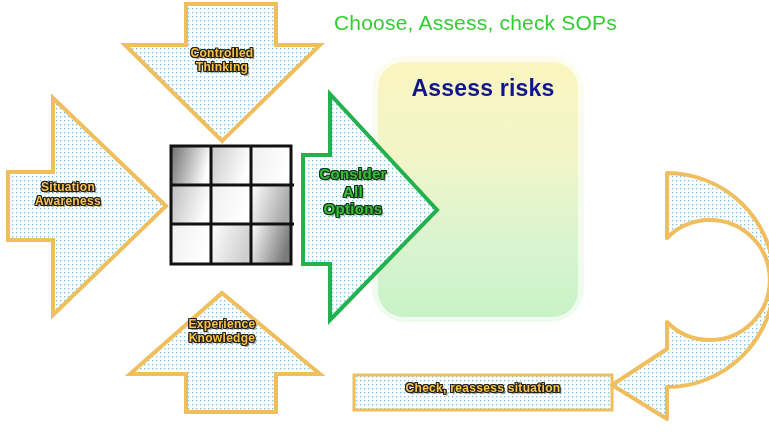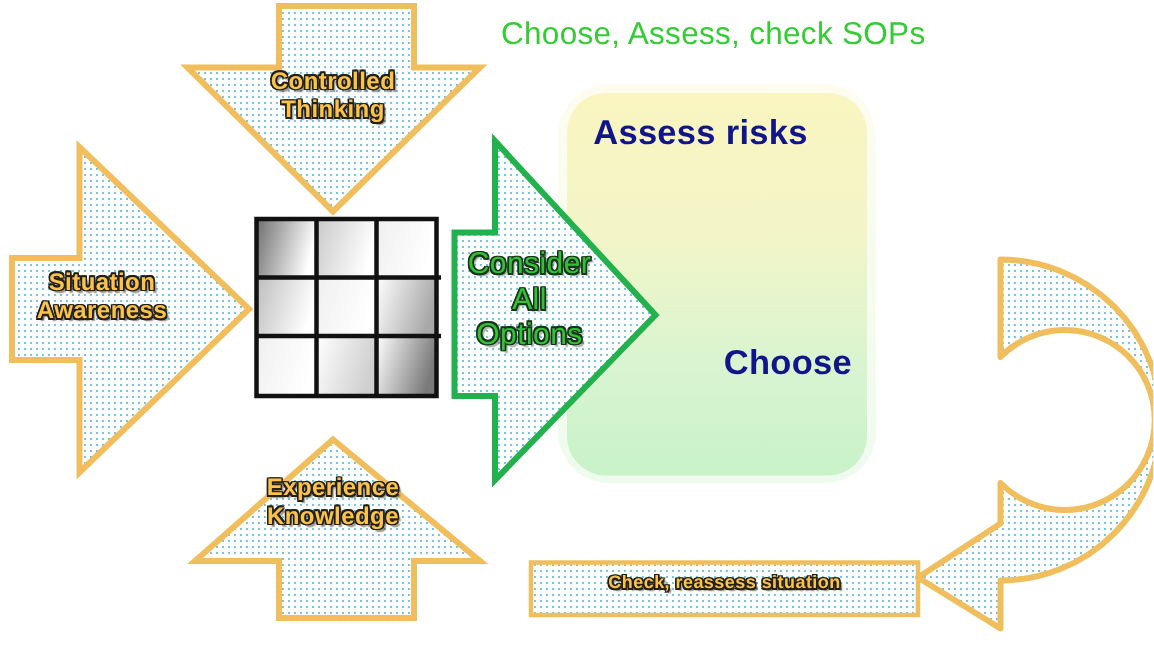--- a/index.html
+++ b/index.html
@@ -17,53 +17,54 @@
     position:absolute;
     white-space:pre;
     line-height:1.18;
     text-align:center;
     pointer-events:none;
   }
   
   .gold{
     color:#FBC34A;
     font-weight:bold;
-    font-size:16px;
+    font-size:12px;
     letter-spacing:.3px;
     text-shadow:
       -1px -1px 0 #23201a,  1px -1px 0 #23201a,
       -1px  1px 0 #23201a,  1px  1px 0 #23201a,
        0   -1px 0 #23201a,  0    1px 0 #23201a,
       -1px  0   0 #23201a,  1px  0   0 #23201a,
        2px  2px 1px rgba(60,50,30,.55);
   }
   
   .greenout{
     color:#35C135;
-    font-weight:normal;
-    font-size:20px;
+    font-weight:bold;
+    font-size:15px;
     letter-spacing:.3px;
     text-shadow:
       -1px -1px 0 #17351c,  1px -1px 0 #17351c,
       -1px  1px 0 #17351c,  1px  1px 0 #17351c,
        0   -1px 0 #17351c,  0    1px 0 #17351c,
       -1px  0   0 #17351c,  1px  0   0 #17351c,
        2px  2px 1px rgba(30,70,35,.45);
   }
   .greenplain{
     color:#33CC33;
     font-weight:normal;
     font-size:21px;
     letter-spacing:.2px;
   }
   .navy{
     color:#11158C;
     font-weight:bold;
     font-size:23px;
     letter-spacing:.2px;
+    padding-left:16px;
   }
 </style>
 </head>
 <body>
 
 <div id="canvas">
 
   <svg class="layer" viewBox="0 0 769 435">
     <defs>
 
@@ -170,16 +171,15 @@
 
   <div class="lbl greenout" style="left:307px;top:165px;width:92px;">Consider
 All
 Options</div>
 
   <div class="lbl gold" style="left:360px;top:381px;width:246px;font-size:12px;">Check, reassess situation</div>
 
   <div class="lbl navy" style="left:378px;top:75px;width:178px;text-align:center;">Assess risks</div>
 
 
-  <div class="lbl navy" style="left:398px;top:228px;width:170px;text-align:right;">Choose</div>
 
 
 </div>
 
 </body></html>

